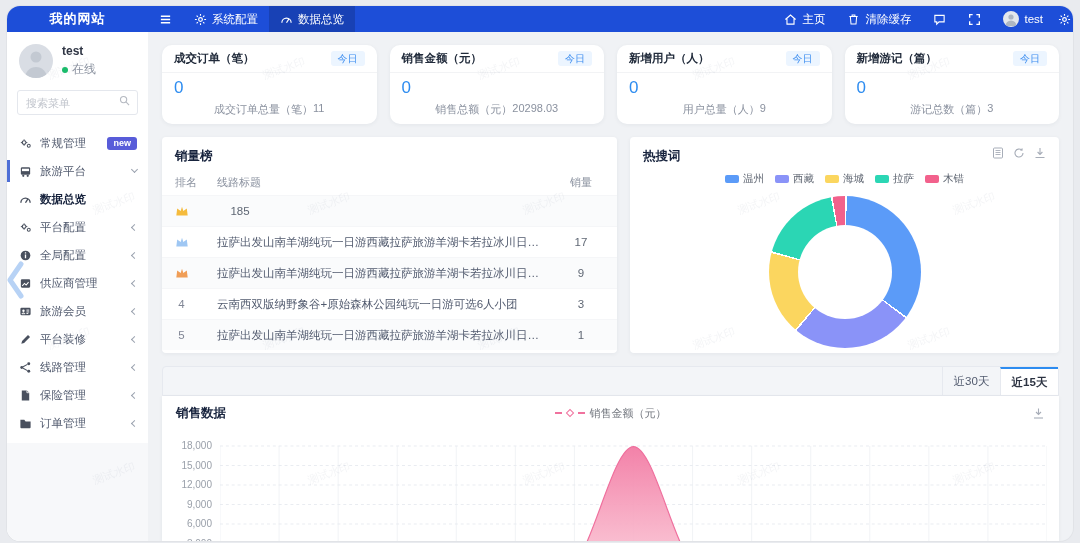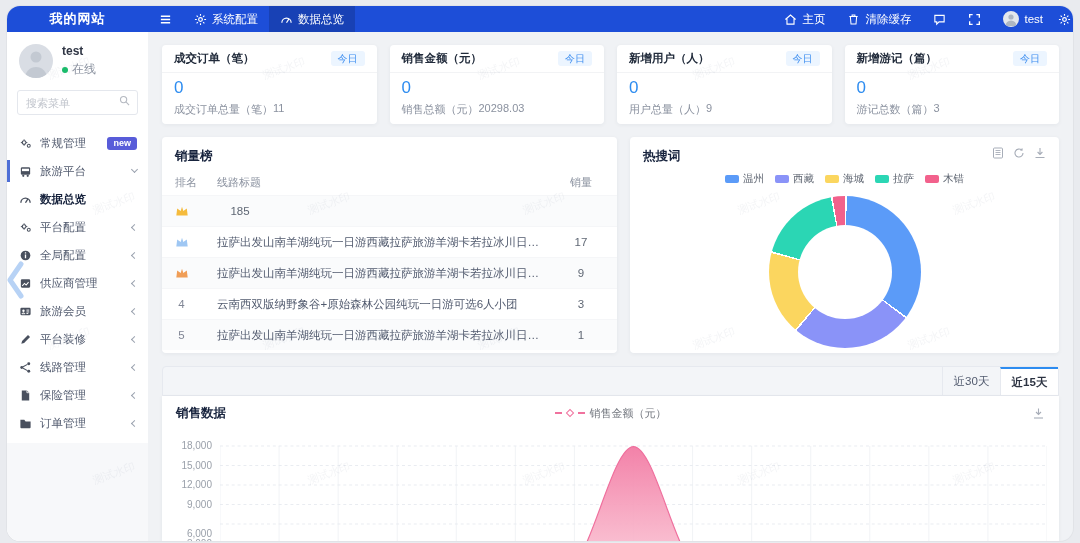--- a/index.html
+++ b/index.html
@@ -43,27 +43,27 @@
   .badge-new { margin-left:auto; background:#585cd9; color:#fff; font-size:9px; font-weight:bold;
     padding:2px 6px; border-radius:3px; line-height:1; }
   .chev-l { margin-left:auto; width:5px; height:5px; border-left:1.2px solid #9aa2af; border-bottom:1.2px solid #9aa2af; transform:rotate(45deg); }
   .chev-d { margin-left:auto; width:5px; height:5px; border-left:1.2px solid #9aa2af; border-bottom:1.2px solid #9aa2af; transform:rotate(-45deg); margin-top:-3px; }
   .side-fill { flex:1; background:#f7f8fa; margin-top:6px; }
   .collapse-handle { position:absolute; left:-3px; top:226px; z-index:6; cursor:pointer; }
 
   
   .main { flex:1; min-width:0; padding:13px 14px 0; display:flex; flex-direction:column; }
   .cards { display:flex; gap:13px; margin-bottom:13px; }
-  .card { flex:1; background:#fff; border-radius:4px; box-shadow:0 1px 4px rgba(31,45,61,.06); height:79px; overflow:hidden; }
+  .card { flex:1; background:#fff; border-radius:10px; box-shadow:0 1px 4px rgba(31,45,61,.06); height:79px; overflow:hidden; }
   .card-h { display:flex; justify-content:space-between; align-items:center; height:28px;
     padding:0 12px; border-bottom:1px solid #f2f3f5; }
   .card-t { font-size:11.5px; font-weight:bold; color:#212b3b; }
   .badge-today { background:#ecf5ff; color:#3d8ef0; font-size:10px; padding:2.5px 7px; border-radius:3px; line-height:1; cursor:pointer; }
   .card-v { font-size:17px; color:#2d8cf0; padding:6px 12px 0; line-height:1.1; }
-  .card-f { display:flex; justify-content:flex-start; padding:4px 12px 0; font-size:11px; color:#8a919f; }
+  .card-f { display:flex; justify-content:center; padding:4px 12px 0; font-size:11px; color:#8a919f; }
 
   .panels { display:flex; gap:13px; margin-bottom:13px; height:216px; }
   .panel { background:#fff; border-radius:4px; box-shadow:0 1px 4px rgba(31,45,61,.06); overflow:hidden; }
   .panel-title { font-size:12.5px; font-weight:bold; color:#17233d; padding:11px 13px 5px; }
   .panel-rank { flex:0 0 455px; }
   .rank-head { display:flex; align-items:center; height:25px; padding:0 13px; font-size:11px; color:#8a919f; }
   .rank-row { display:flex; align-items:center; height:31px; padding:0 13px; font-size:11.5px; color:#515a6e; border-top:1px solid #f5f6f8; }
   .rank-row:nth-child(odd) { background:#fafbfc; }
   .col-rank { width:42px; flex-shrink:0; display:flex; align-items:center; }
   .col-title { flex:1; overflow:hidden; white-space:nowrap; text-overflow:ellipsis; padding-right:8px; }
@@ -480,21 +480,21 @@
           <svg class="dl-ic" viewBox="0 0 13 13">
               <path d="M6.5 1.5v6M4 5l2.5 2.5L9 5" fill="none" stroke="currentColor" stroke-width="1.1"></path>
               <path d="M2 11h9" stroke="currentColor" stroke-width="1.1"></path>
             </svg>
         </div>
         <div class="chart-body">
           <span class="y-lab" style="top:8px;">18,000</span>
           <span class="y-lab" style="top:27.5px;">15,000</span>
           <span class="y-lab" style="top:47px;">12,000</span>
           <span class="y-lab" style="top:66.5px;">9,000</span>
-          <span class="y-lab" style="top:96px;">6,000</span>
+          <span class="y-lab" style="top:86px;">6,000</span>
           <span class="y-lab" style="top:105.5px;">3,000</span>
           <div class="plot">
             <svg viewBox="0 0 845 150" preserveAspectRatio="none">
               <defs>
                 <linearGradient id="pinkGrad" x1="0" y1="0" x2="0" y2="1">
                   <stop offset="0" stop-color="#f27ba4" stop-opacity="0.95"></stop>
                   <stop offset="1" stop-color="#fbc9d7" stop-opacity="0.9"></stop>
                 </linearGradient>
               </defs>
               <g id="gridG">

